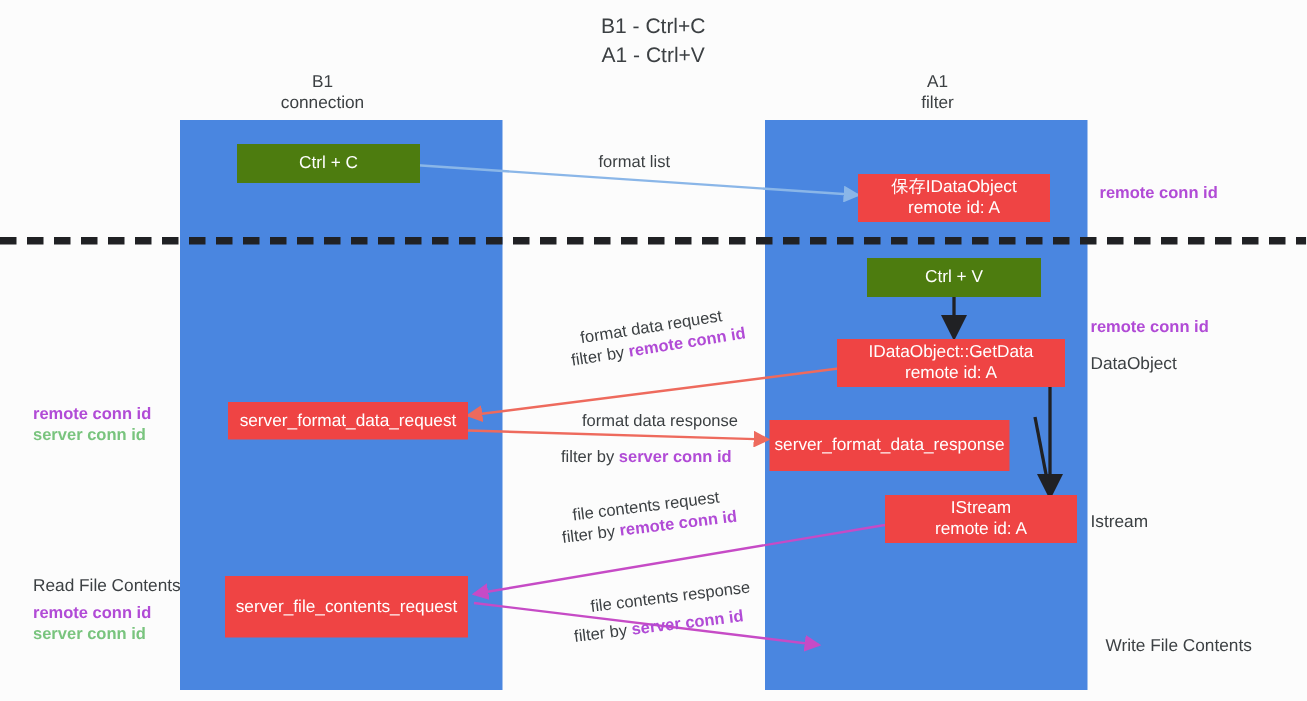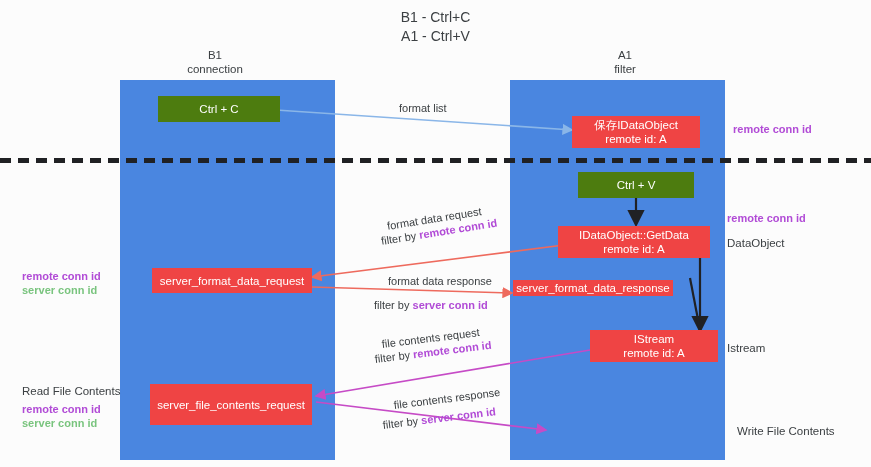--- a/index.html
+++ b/index.html
@@ -163,21 +163,21 @@
 
   <div class="node orange" style="left:558px; top:226px; width:152px; height:32px;">
     <span>IDataObject::GetData</span>
     <span class="l2">remote id: A</span>
   </div>
 
   <div class="node orange" style="left:152px; top:268px; width:160px; height:25px;">
     <span>server_format_data_request</span>
   </div>
 
-  <div class="node orange" style="left:513px; top:280px; width:160px; height:16px;">
+  <div class="node orange" style="left:513px; top:280px; width:160px; height:34px;">
     <span>server_format_data_response</span>
   </div>
 
   <div class="node orange" style="left:590px; top:330px; width:128px; height:32px;">
     <span>IStream</span>
     <span class="l2">remote id: A</span>
   </div>
 
   <div class="node orange" style="left:150px; top:384px; width:162px; height:41px;">
     <span>server_file_contents_request</span>

